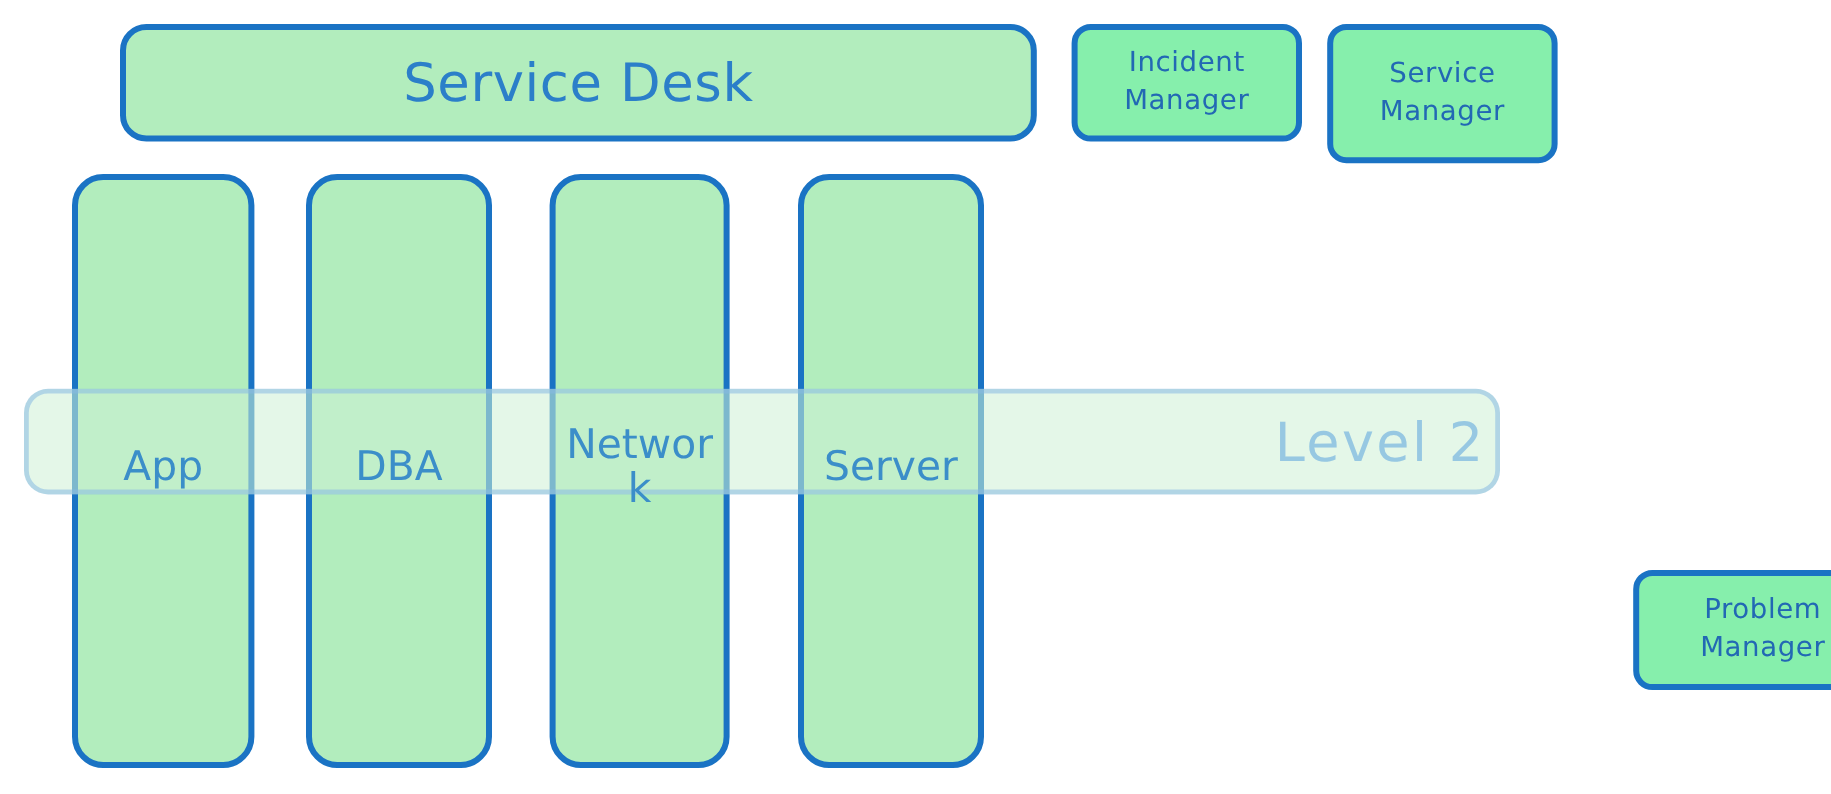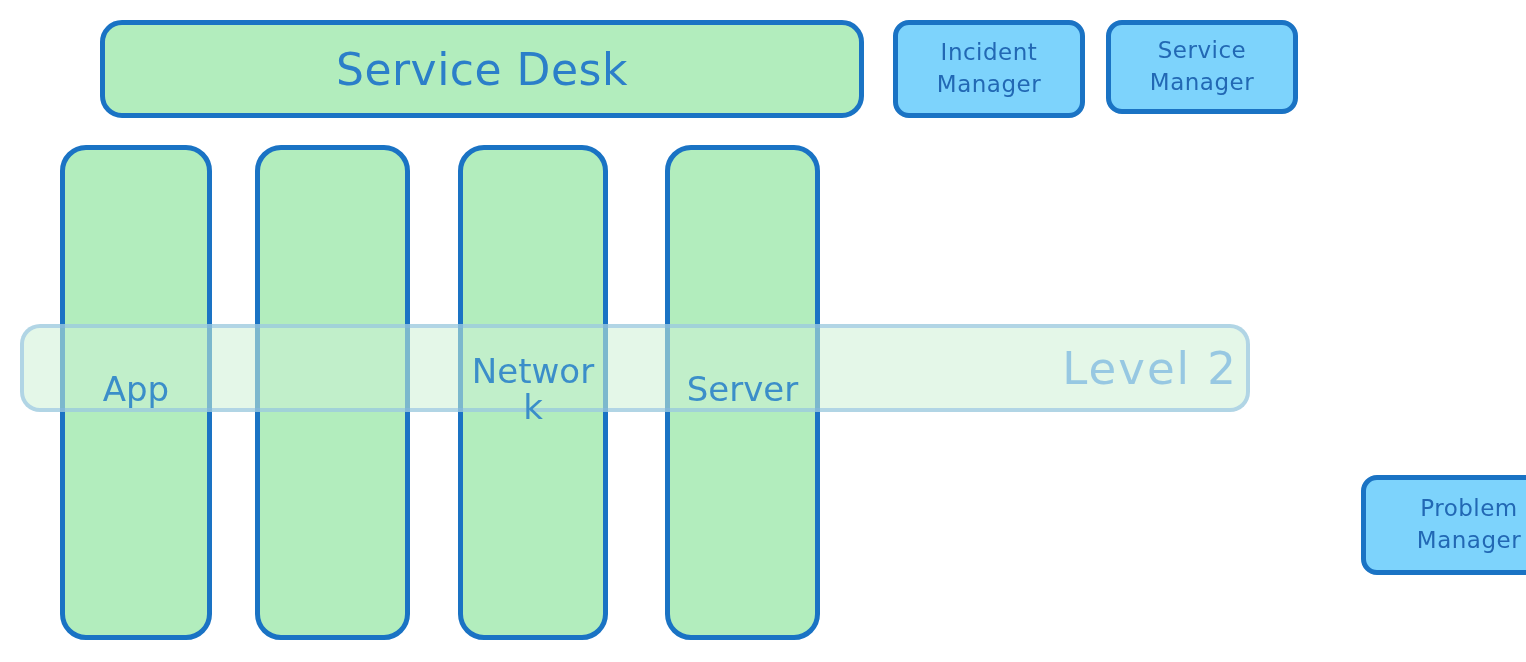--- a/index.html
+++ b/index.html
@@ -30,30 +30,30 @@
   #service-desk{
     left:52px;top:20px;width:764px;height:98px;
     background:#b2edbd;
     border-radius:22px;
     font-size:44px;
     color:#2b7fc9;
   }
 
   
   .role{
-    background:#7dd3fc;
+    background:#86efac;
     border:5px solid #1a73c4;
     border-radius:16px;
     font-size:23px;
     line-height:1.38;
     color:#2268b4;
     white-space:pre-line;
   }
   #incident-manager{left:845px;top:20px;width:192px;height:98px;}
-  #service-manager{left:1058px;top:20px;width:192px;height:94px;}
+  #service-manager{left:1058px;top:20px;width:192px;height:116px;}
   #problem-manager{left:1313px;top:475px;width:216px;height:100px;}
 
   
   .band{
     position:absolute;
     box-sizing:border-box;
     border:4px solid rgba(134,186,226,0.55);
     border-radius:20px;
     display:flex;
     align-items:center;
@@ -119,20 +119,21 @@
   </div>
 
   <div class="layer-bands">
     <div class="band" id="band-level-2">
       <span>Level 2</span>
     </div>
   </div>
 
   <div class="layer-labels">
     <div class="col-label" id="label-app">App</div>
+    <div class="col-label" id="label-dba">DBA</div>
     <div class="col-label" id="label-server">Server</div>
     <div class="col-label" id="label-network">Network</div>
   </div>
 
   <div class="layer-top">
     <div class="box" id="service-desk">
       <span>Service Desk</span>
     </div>
 
     <div class="box role" id="incident-manager">

